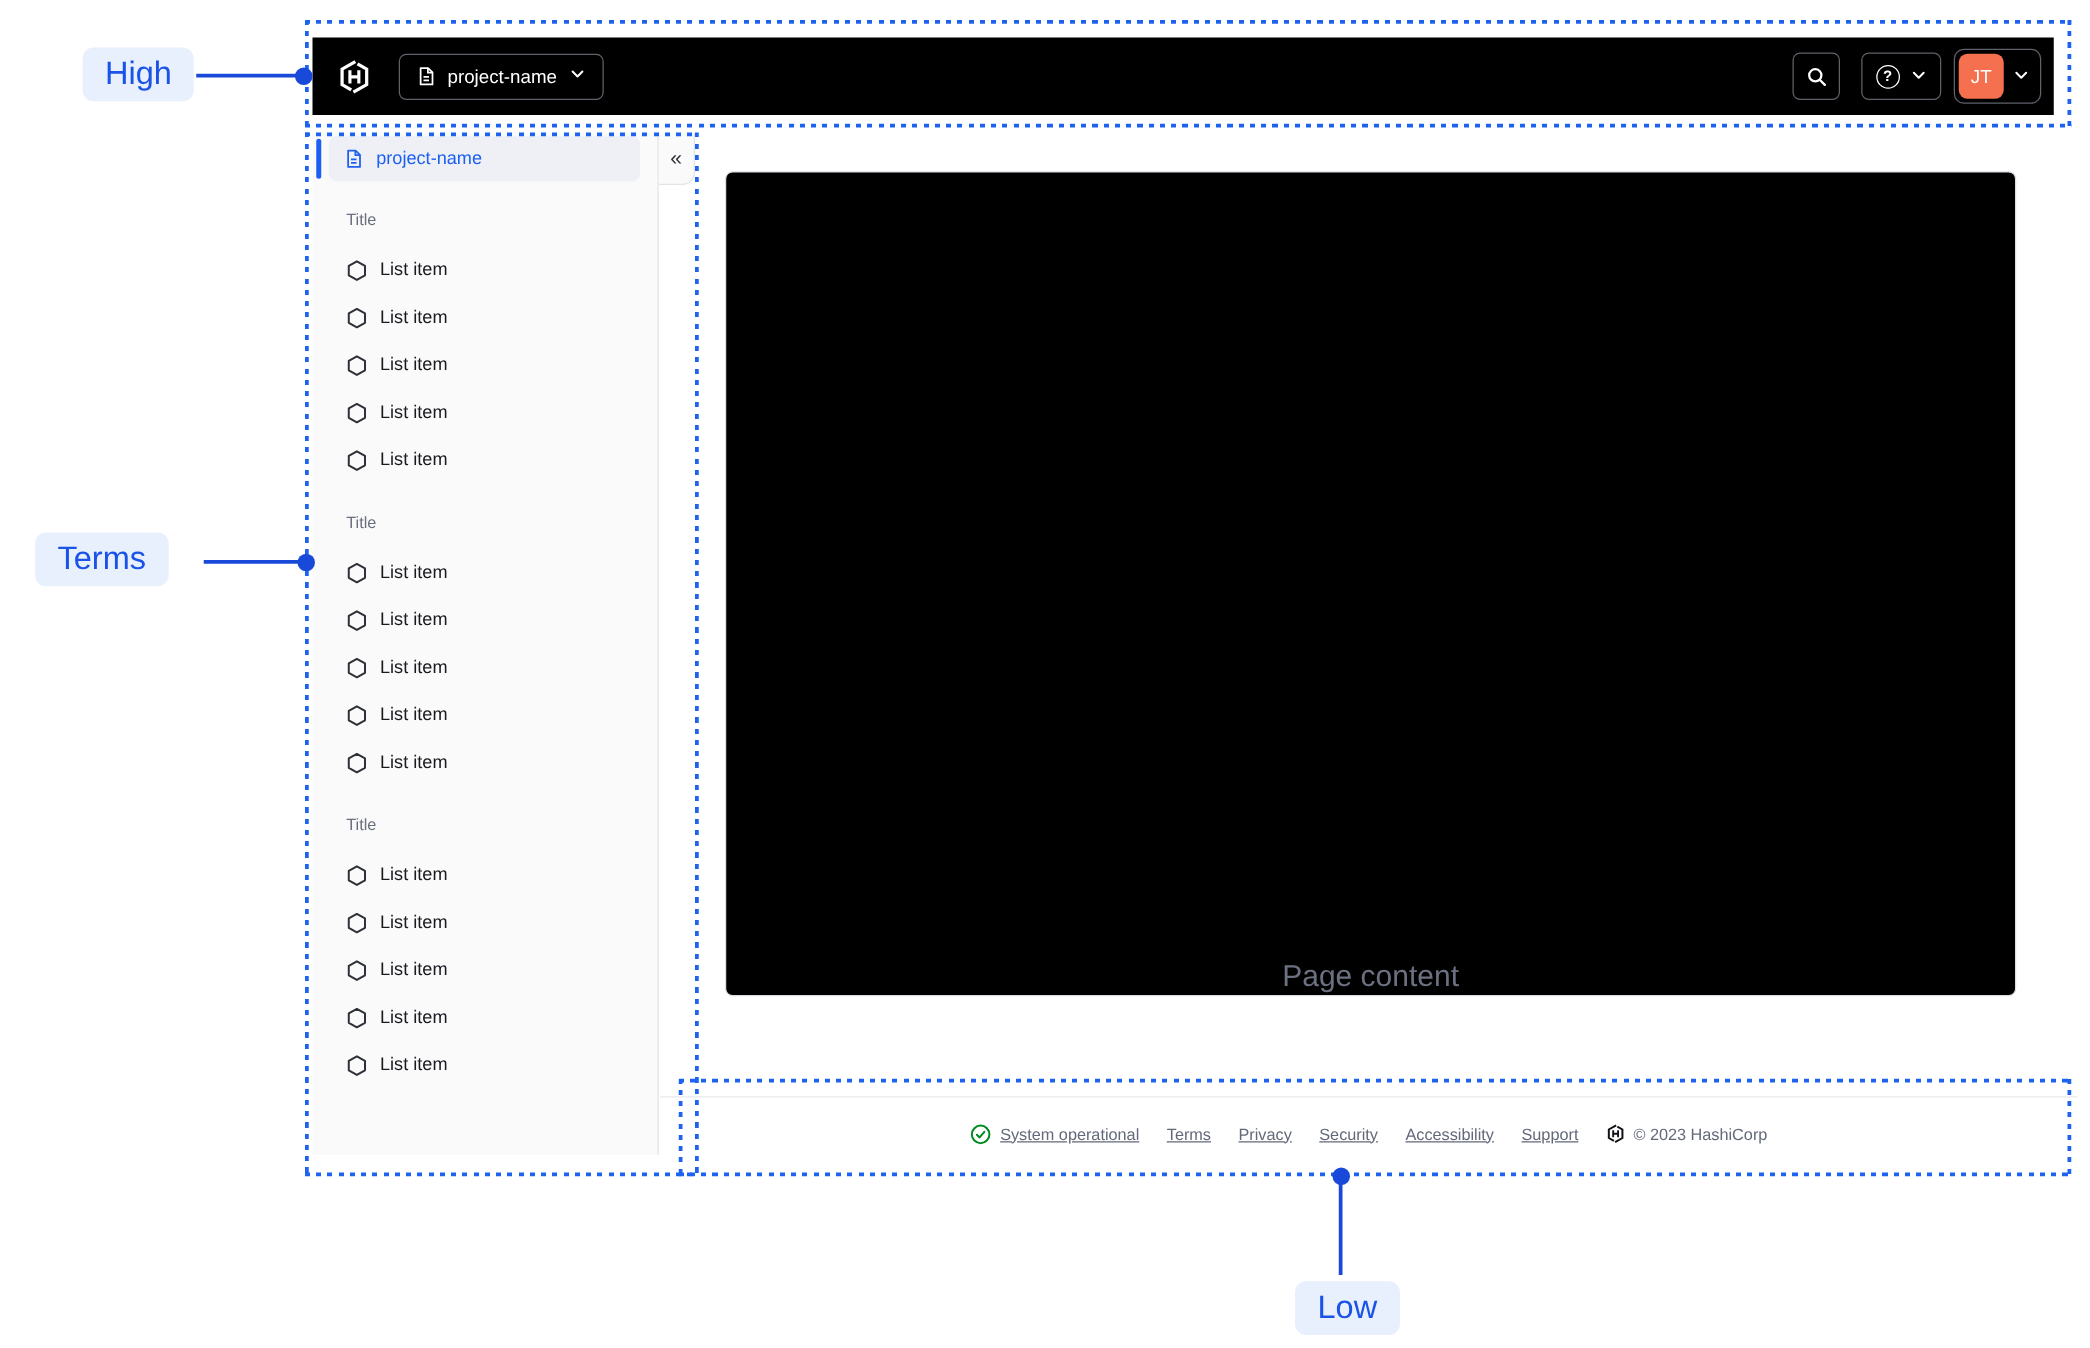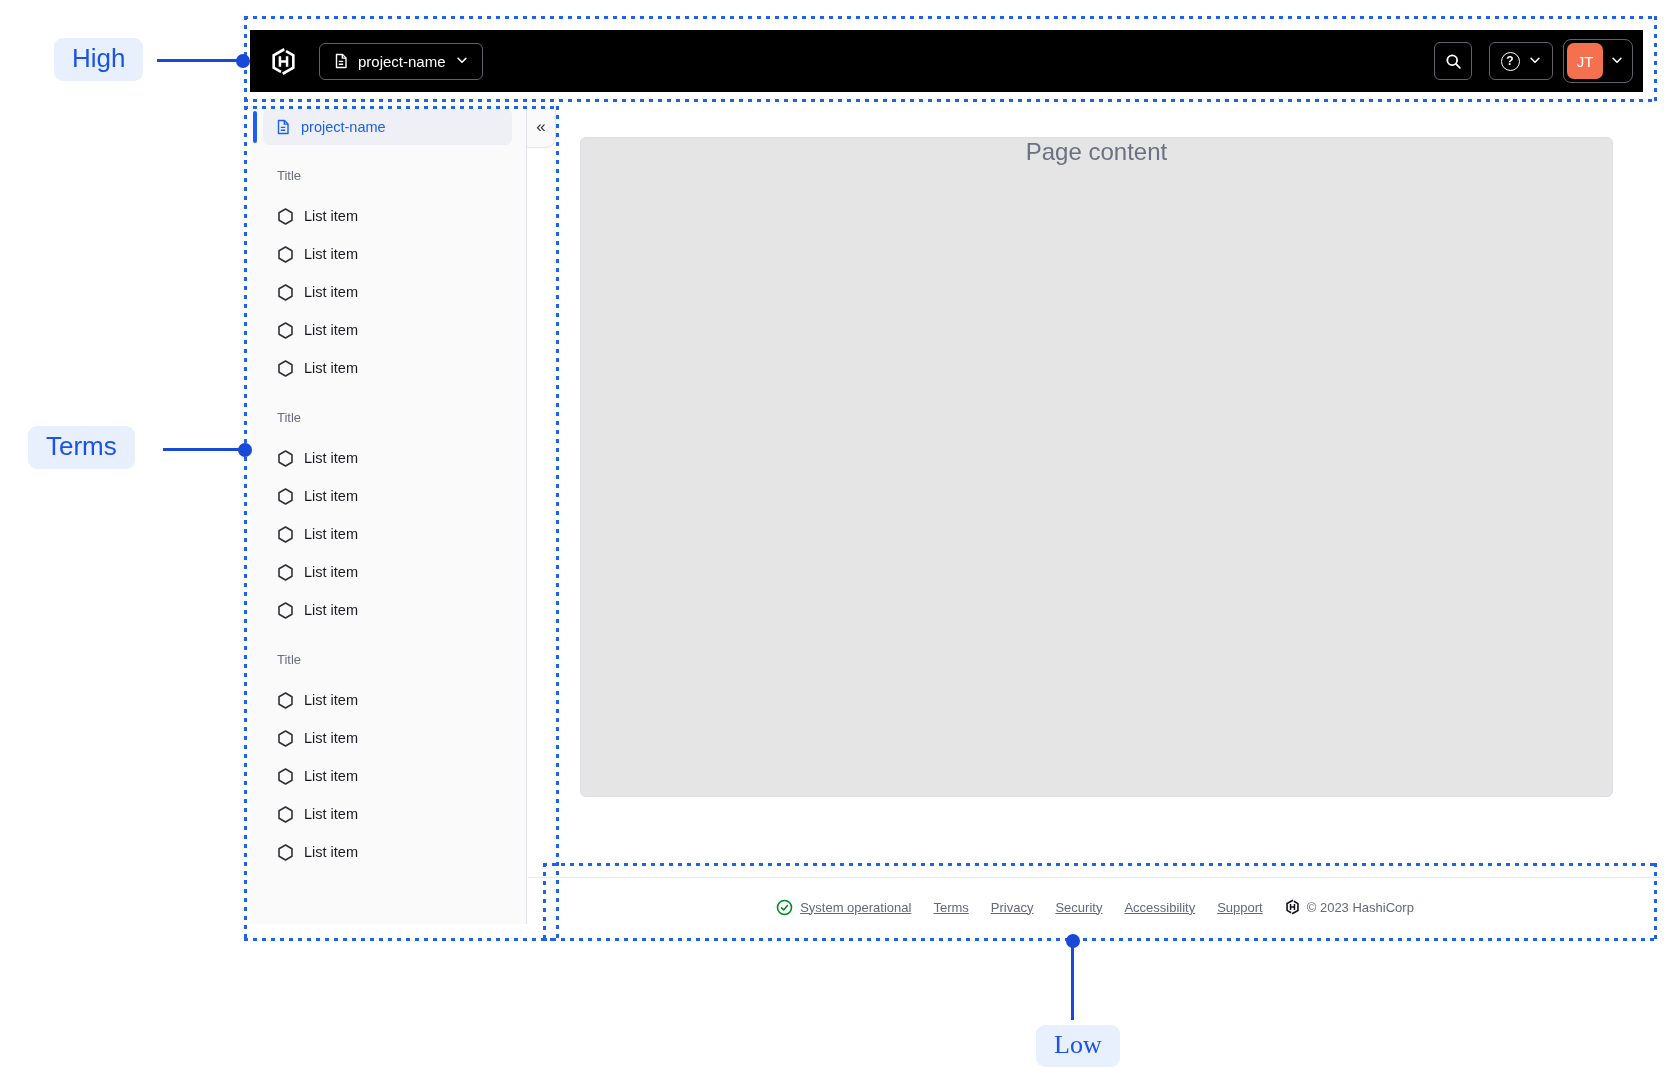--- a/index.html
+++ b/index.html
@@ -41,22 +41,22 @@
                 border-radius:2px; background:#1c5ff2; }
   .section { margin-top:22px; }
   .section-title { padding-left:27px; font-size:13px; color:#696f7c; height:18px;
                    line-height:18px; margin-bottom:12px; }
   .list-item { height:38px; display:flex; align-items:center; gap:10px; padding-left:27px;
                font-size:14.5px; color:#181a20; cursor:pointer; }
   .hex-icon { display:flex; }
 
   
   .content-box { position:absolute; left:580px; top:137px; width:1033px; height:660px;
-                 background:#e5e5e5; border:1px solid #dcdee3; border-radius:6px;
-                 display:flex; align-items:flex-start; justify-content:center; }
+                 background:#000000; border:1px solid #dcdee3; border-radius:6px;
+                 display:flex; align-items:flex-end; justify-content:center; }
   .content-placeholder { font-size:24px; color:#6b7181; }
 
   
   .footer-divider { position:absolute; left:528px; top:877px; width:1134px; height:1px;
                     background:#e8e9ec; }
   .footer { position:absolute; left:528px; top:878px; width:1134px; height:58px;
             display:flex; align-items:center; justify-content:center; gap:22px;
             font-size:13px; color:#63687a; }
   .footer a { color:#63687a; text-decoration:underline; cursor:pointer; }
   .status-link { display:flex; align-items:center; gap:7px; }
@@ -71,23 +71,23 @@
       repeating-linear-gradient(180deg,#1d63f0 0 4px,transparent 4px 9px);
     background-position:left top,left bottom,left top,right top;
     background-size:100% 3px,100% 3px,3px 100%,3px 100%;
     background-repeat:no-repeat; }
   .region-high   { left:244px; top:16px;  width:1413px; height:86px; }
   .region-medium { left:244px; top:106px; width:315px;  height:835px; }
   .region-low    { left:543px; top:863px; width:1114px; height:78px; }
 
   .ann-label { position:absolute; z-index:6; background:#e8effd; color:#1a53e8;
                font-size:26px; font-weight:500; padding:5px 18px 7px; border-radius:9px; }
-  .label-high   { left:54px;  top:38px; }
+  .label-high   { left:66px;  top:38px; }
   .label-medium { left:28px;  top:426px; }
-  .label-low    { left:1036px; top:1025px;font-family:Liberation Serif, serif; }
+  .label-low    { left:1036px; top:1025px; }
   .ann-line { position:absolute; z-index:6; background:#1849d8; }
   .line-high   { left:157px; top:59px;  width:80px;  height:3px; }
   .line-medium { left:163px; top:448px; width:76px;  height:3px; }
   .line-low    { left:1071px; top:946px; width:3px;  height:74px; }
   .ann-dot { position:absolute; z-index:6; width:14px; height:14px; border-radius:50%;
              background:#1849d8; }
   .dot-high   { left:236px; top:54px; }
   .dot-medium { left:238px; top:443px; }
   .dot-low    { left:1066px; top:934px; }
 </style>

